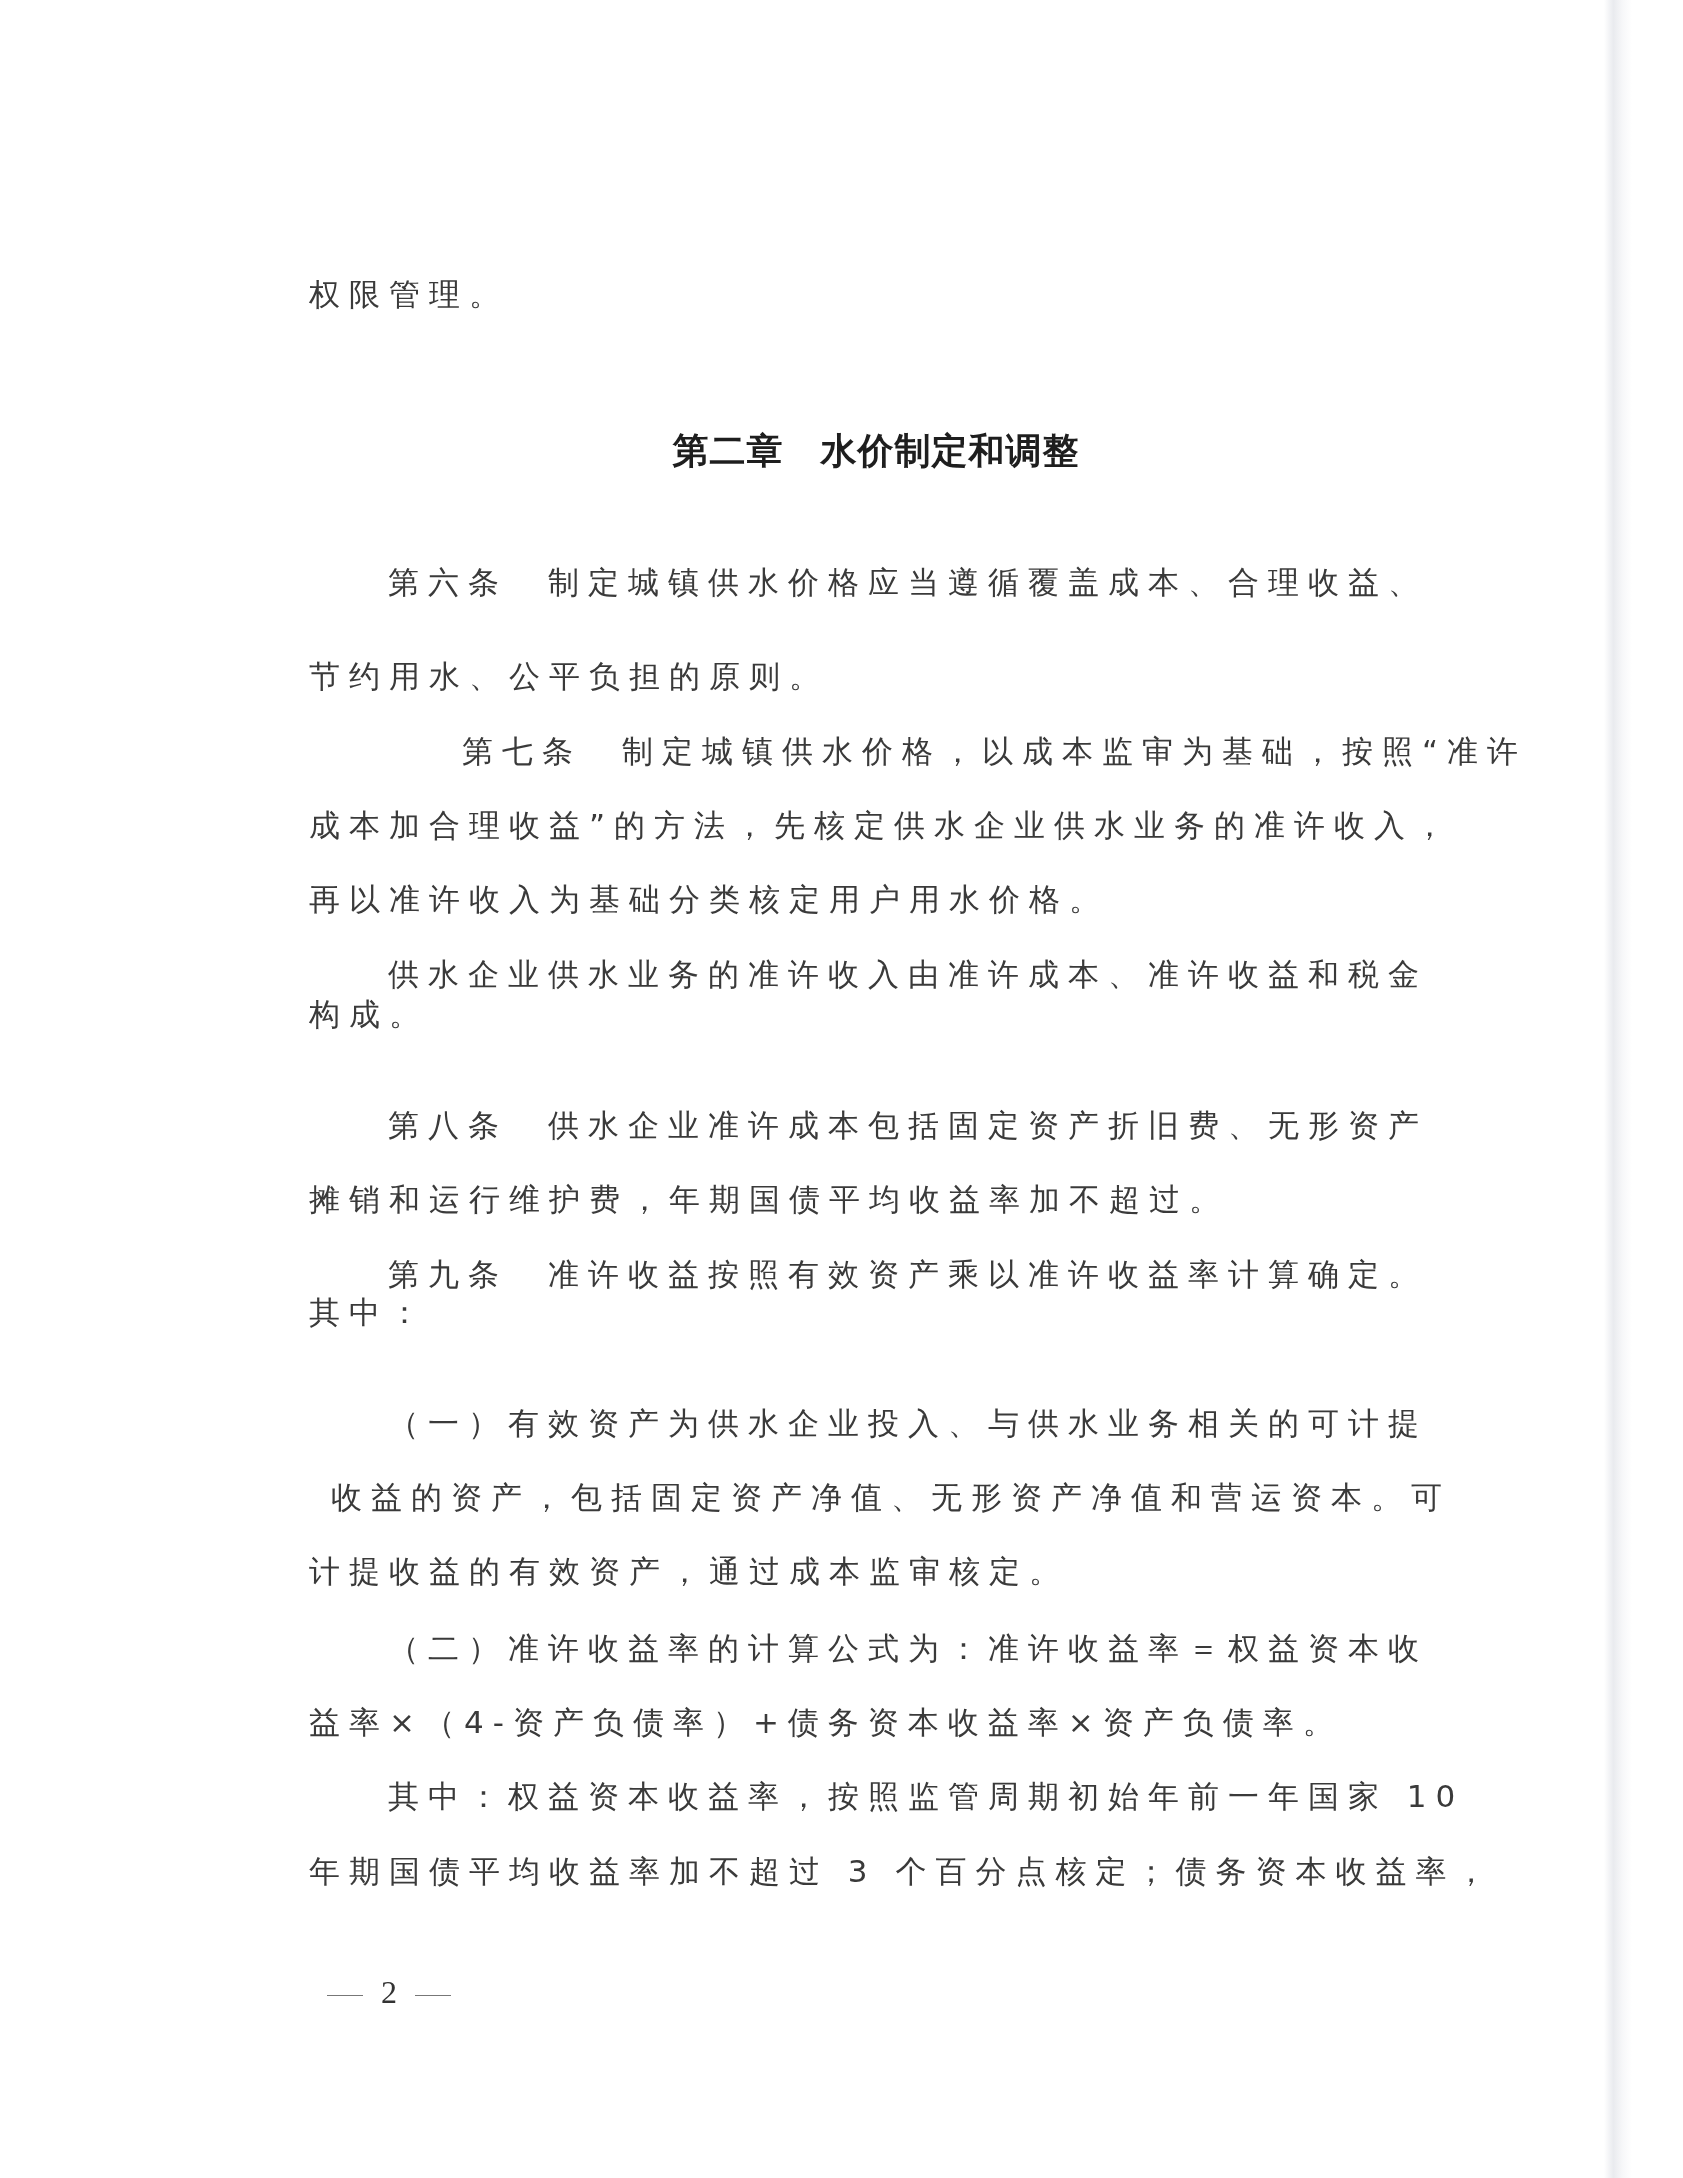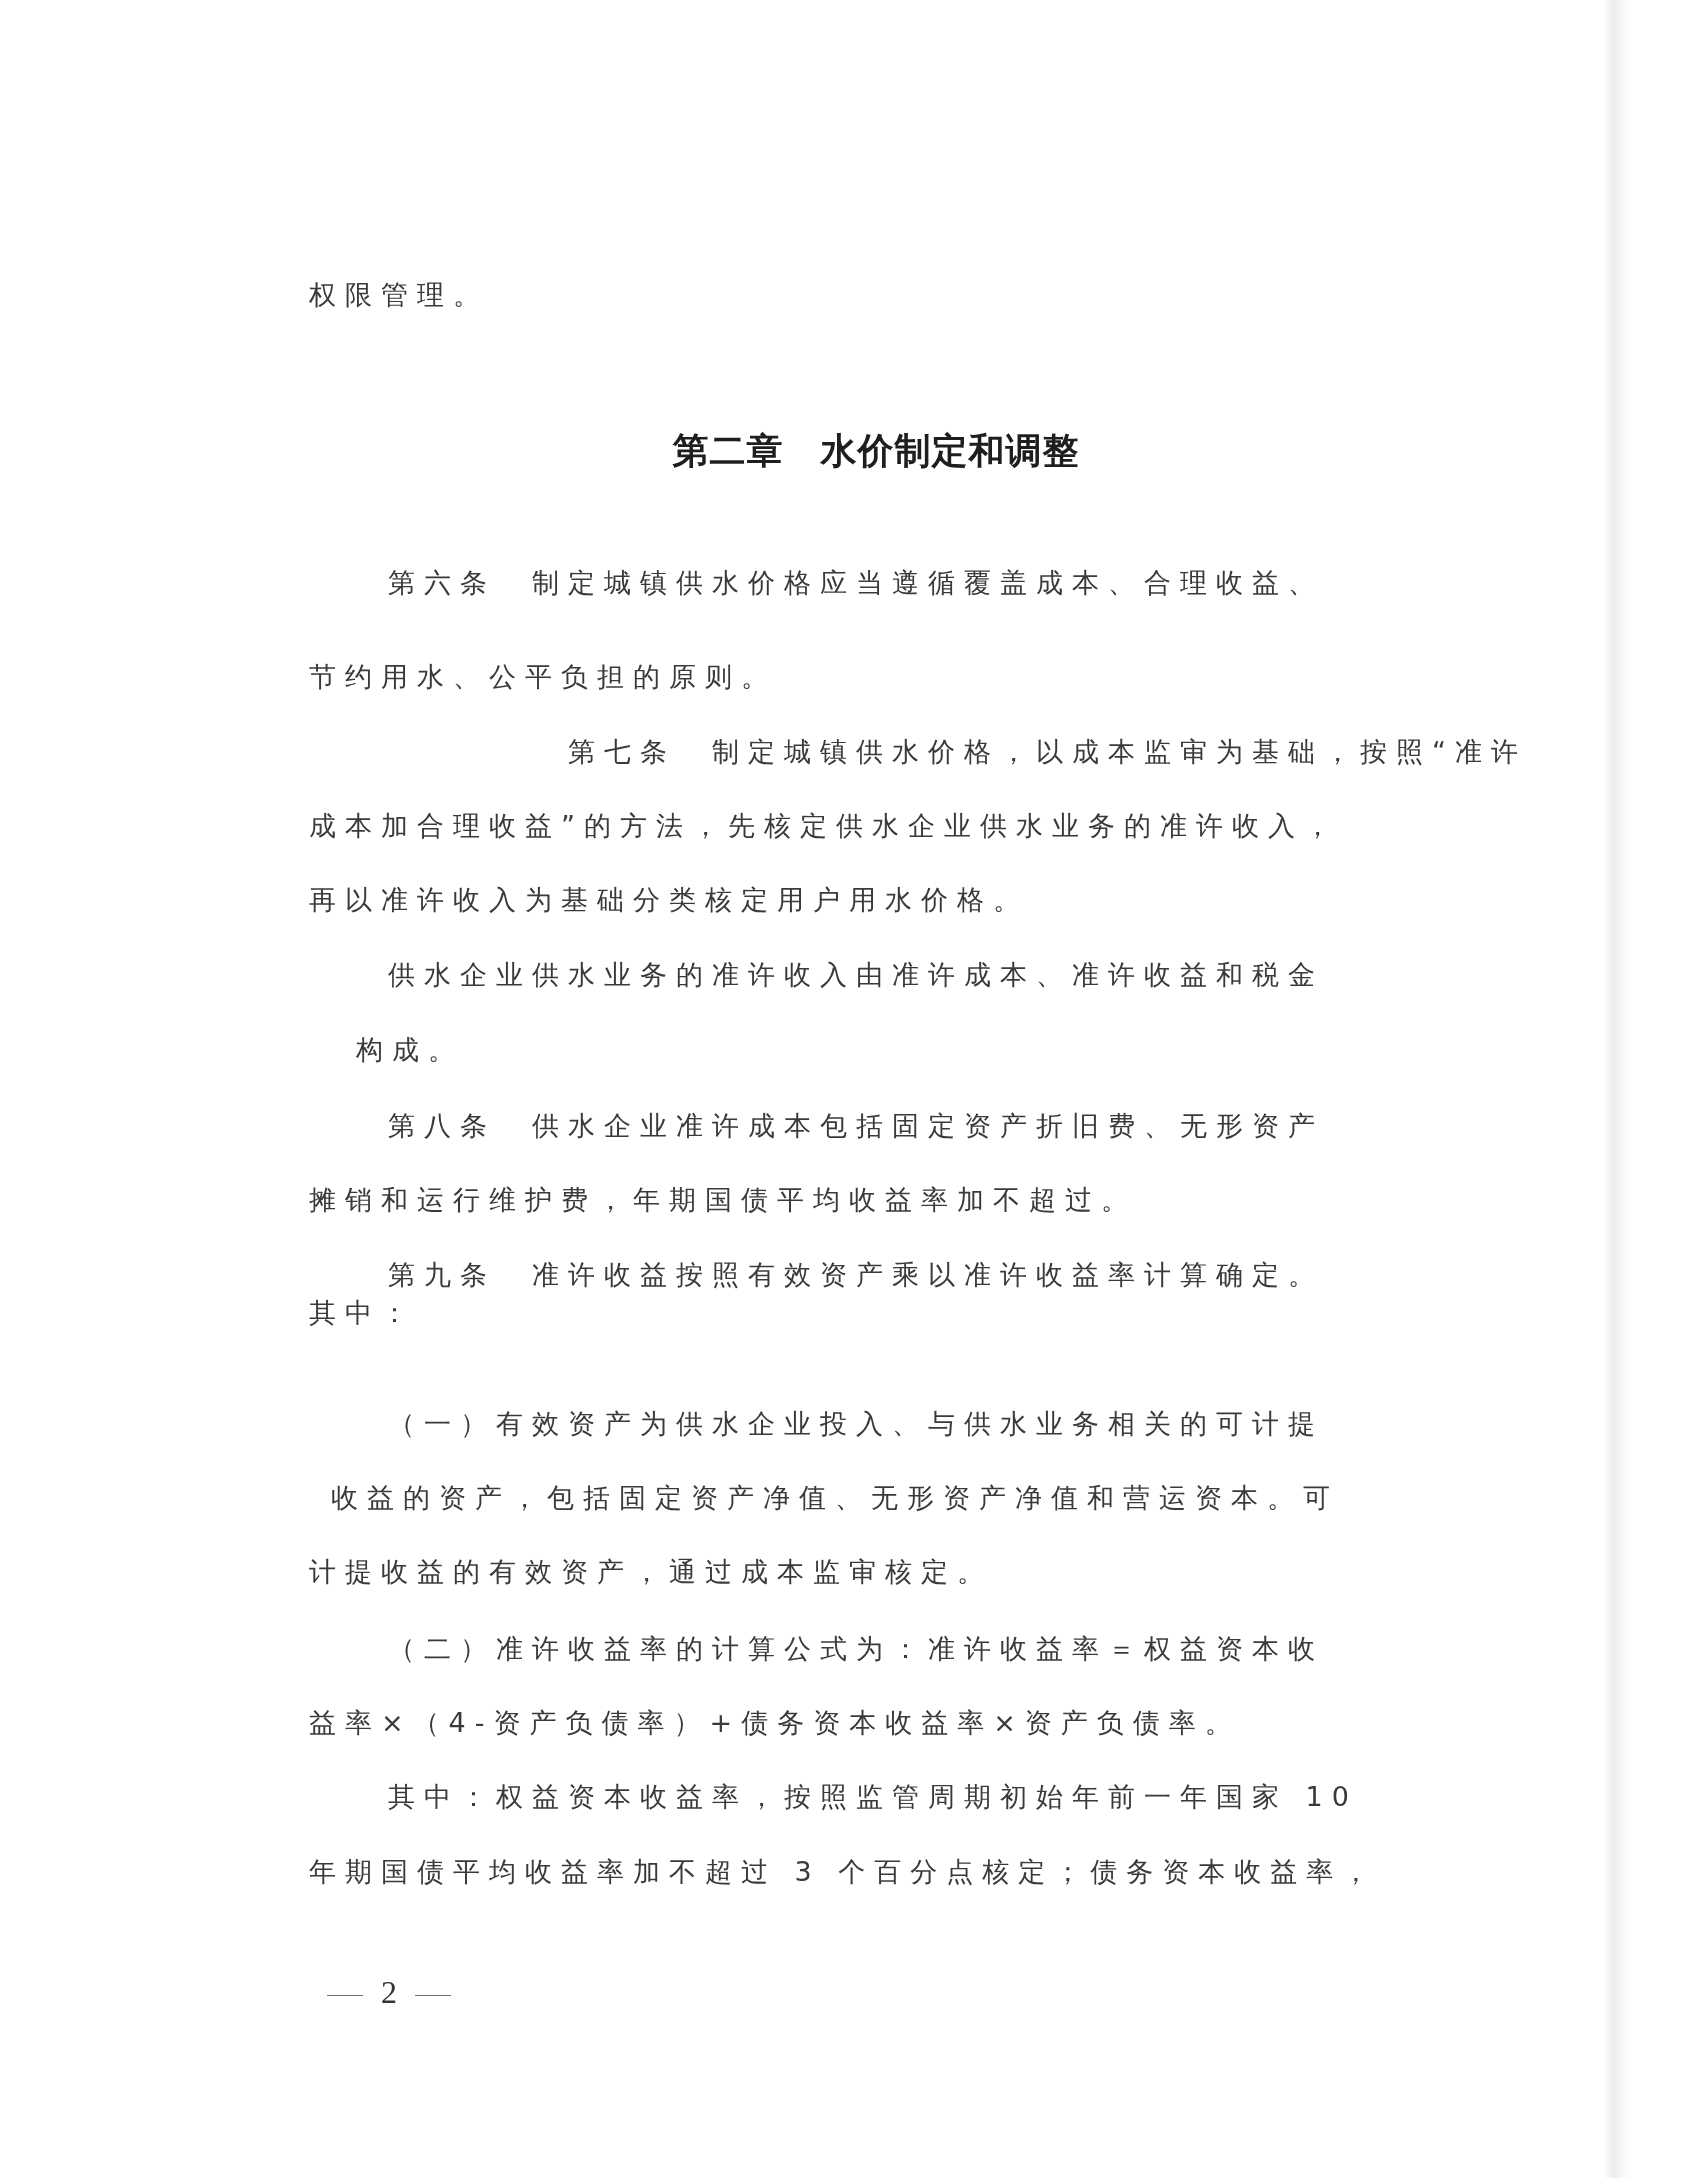--- a/index.html
+++ b/index.html
@@ -6,21 +6,21 @@
   body {
     width:1683px; height:2178px; background:#ffffff; position:relative; overflow:hidden;
     font-family: "DejaVu Sans", "Liberation Sans", sans-serif; color:#333;
   }
   .scan-strip {
     position:absolute; left:1604px; top:0; width:28px; height:2178px;
     background: linear-gradient(90deg, rgba(255,255,255,0), rgba(215,218,225,0.55), rgba(235,236,240,0.4), rgba(255,255,255,0));
   }
   .line {
     position:absolute; left:309px; width:1139px; height:59px; line-height:59px;
-    font-size:27px; letter-spacing:9px; white-space:nowrap; color:#3a3a3a;
+    font-size:31px; letter-spacing:9px; white-space:nowrap; color:#3a3a3a;
     font-family: "DejaVu Sans", sans-serif;
   }
   .indent { left:388px; }
   .heading {
     position:absolute; left:0; width:1752px; text-align:center; top:421px; height:59px; line-height:59px;
     font-size:36px; font-weight:bold; color:#1e1e1e; letter-spacing:1px; white-space:pre;
     font-family: "DejaVu Sans", sans-serif;
   }
   .pagenum {
     position:absolute; left:309px; top:1970px; height:44px; line-height:44px;
@@ -34,21 +34,21 @@
 <div class="scan-strip"></div>
 
 <div id="lines">
     <div class="line" style="top: 265px;">权限管理。</div>
     <div class="line indent" style="top: 553px;">第六条　制定城镇供水价格应当遵循覆盖成本、合理收益、</div>
     <div class="line" style="top: 647px;">节约用水、公平负担的原则。</div>
     <div class="line indent" style="top: 722px; text-align: right;">第七条　制定城镇供水价格，以成本监审为基础，按照“准许</div>
     <div class="line" style="top: 796px;">成本加合理收益”的方法，先核定供水企业供水业务的准许收入，</div>
     <div class="line" style="top: 870px;">再以准许收入为基础分类核定用户用水价格。</div>
     <div class="line indent" style="top: 945px;">供水企业供水业务的准许收入由准许成本、准许收益和税金</div>
-    <div class="line" style="top: 1020px; margin-left: 47px;">构成。</div>
+    <div class="line" style="top: 985px;">构成。</div>
     <div class="line indent" style="top: 1096px;">第八条　供水企业准许成本包括固定资产折旧费、无形资产</div>
     <div class="line" style="top: 1170px;">摊销和运行维护费，年期国债平均收益率加不超过。</div>
     <div class="line indent" style="top: 1245px;">第九条　准许收益按照有效资产乘以准许收益率计算确定。</div>
     <div class="line" style="top: 1283px;">其中：</div>
     <div class="line indent" style="top: 1394px;">（一）有效资产为供水企业投入、与供水业务相关的可计提</div>
     <div class="line" style="top: 1468px; margin-left: 22px;">收益的资产，包括固定资产净值、无形资产净值和营运资本。可</div>
     <div class="line" style="top: 1542px;">计提收益的有效资产，通过成本监审核定。</div>
     <div class="line indent" style="top: 1619px;">（二）准许收益率的计算公式为：准许收益率＝权益资本收</div>
     <div class="line" style="top: 1693px;">益率×（4-资产负债率）+债务资本收益率×资产负债率。</div>
     <div class="line indent" style="top: 1767px;">其中：权益资本收益率，按照监管周期初始年前一年国家 10</div>

